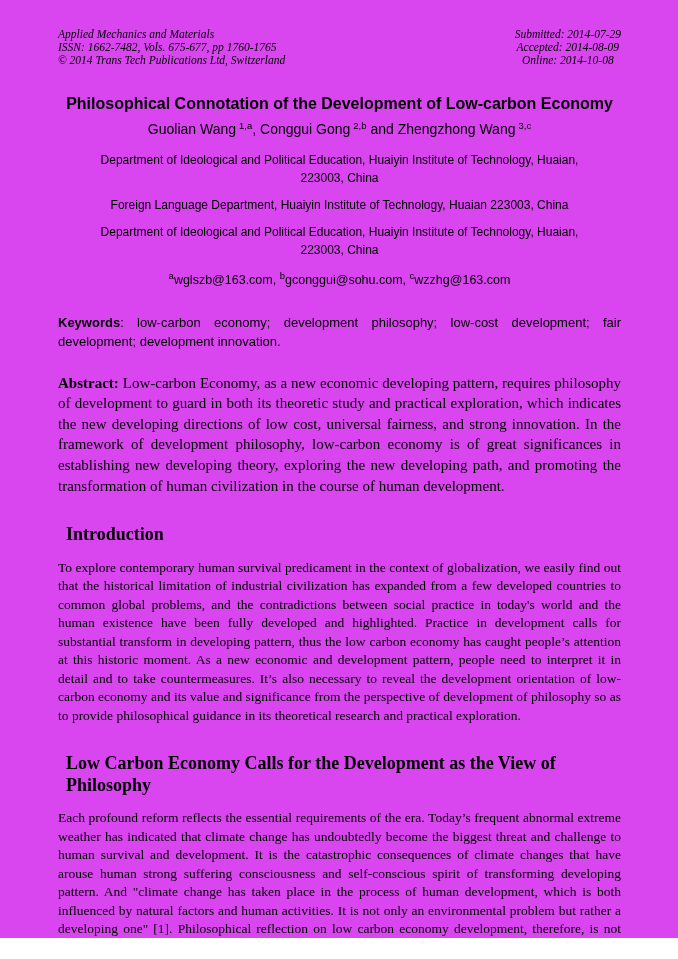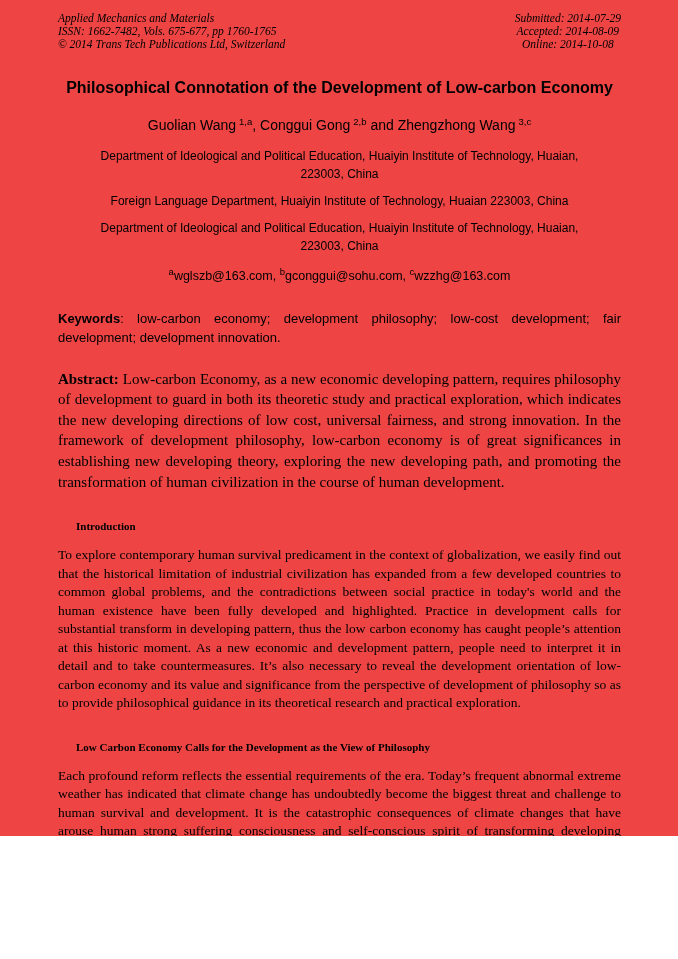--- a/index.html
+++ b/index.html
@@ -1,23 +1,23 @@
 <!DOCTYPE html>
 <html><head>
 <meta charset="utf-8">
 <style>
   * { box-sizing: border-box; }
   html, body { margin: 0; padding: 0; background: #ffffff; }
   .page {
     position: relative;
     width: 678px;
-    height: 836px;
-    background: #ef4444;
+    height: 938px;
+    background: #d946ef;
     color: #000000;
-    padding: 12px 57px 0 58px;
+    padding: 28px 57px 0 58px;
     overflow: hidden;
   }
   
   .journal-header {
     display: flex;
     justify-content: space-between;
     align-items: flex-start;
     font-family: "Liberation Serif", serif;
     font-style: italic;
     font-size: 11.5px;
@@ -29,21 +29,21 @@
   .paper-title {
     margin: 27px 0 0 0;
     text-align: center;
     font-family: "Liberation Sans", sans-serif;
     font-weight: bold;
     font-size: 16px;
     line-height: 1.2;
   }
   
   .authors {
-    margin-top: 20px;
+    margin-top: 8px;
     text-align: center;
     font-family: "Liberation Sans", sans-serif;
     font-size: 14px;
   }
   .authors sup, .emails sup {
     font-size: 9.5px;
     position: relative;
     top: -5px;
     vertical-align: baseline;
   }
@@ -76,24 +76,24 @@
   
   .abstract {
     margin: 21px 0 0 0;
     font-family: "Liberation Serif", serif;
     font-size: 15px;
     line-height: 1.37;
     text-align: justify;
   }
   .abstract b { font-weight: bold; }
   .section-heading {
-    margin: 28px 0 13px 18px;
+    margin: 28px 0 13px 8px;
     font-family: "Liberation Serif", serif;
     font-weight: bold;
-    font-size: 11px;
+    font-size: 18px;
     line-height: 1.2;
   }
   .body-paragraph {
     margin: 0;
     font-family: "Liberation Serif", serif;
     font-size: 13.5px;
     line-height: 1.37;
     text-align: justify;
   }
 </style>

